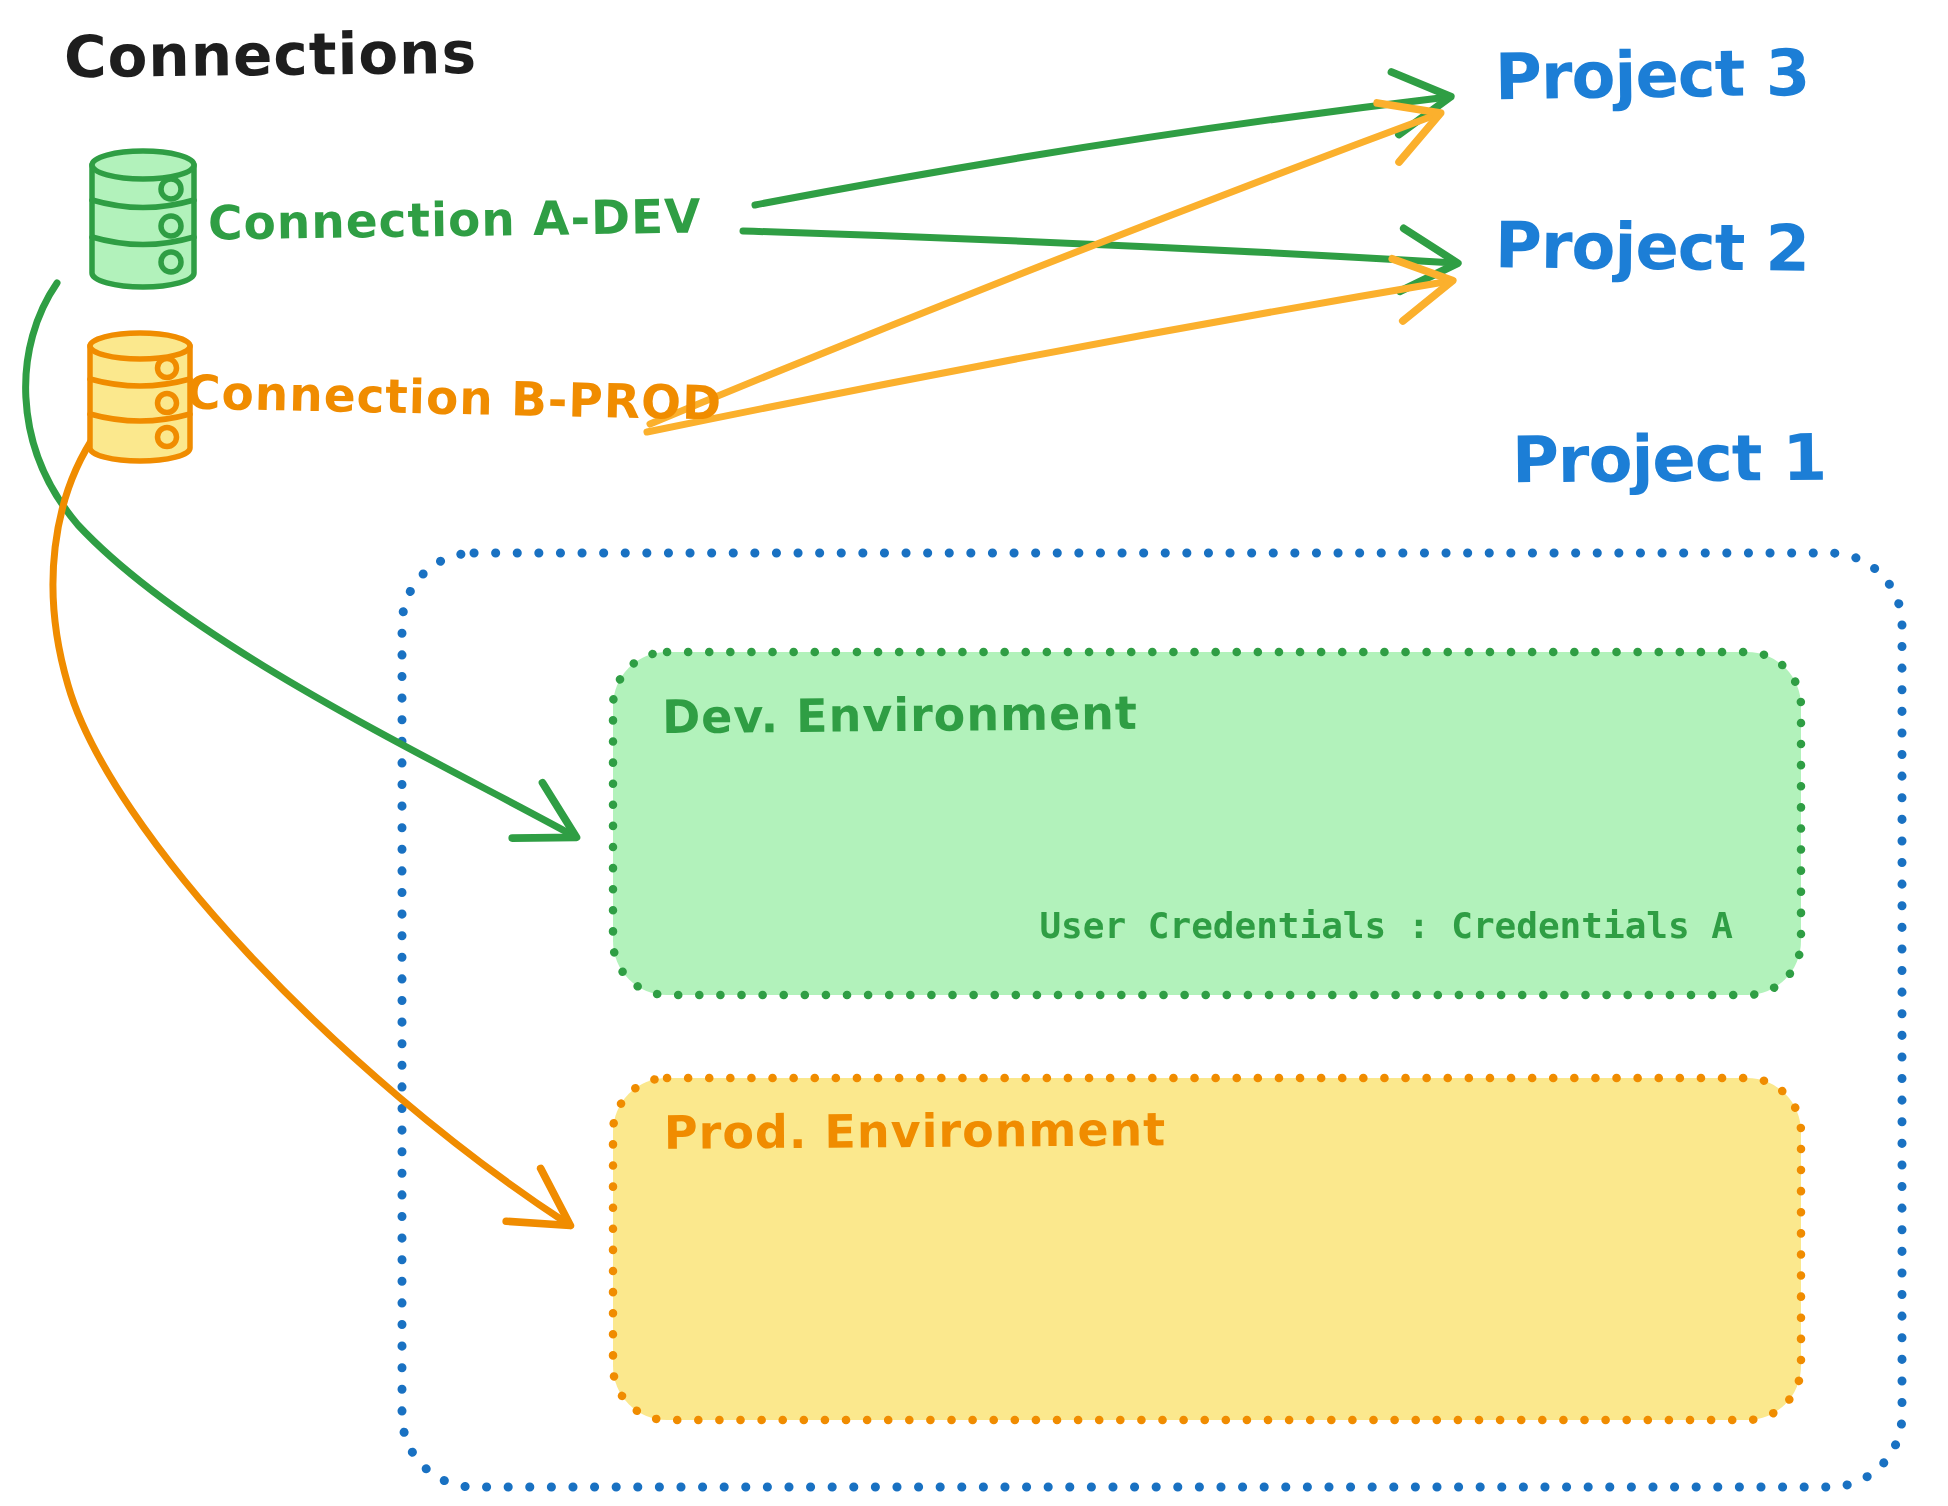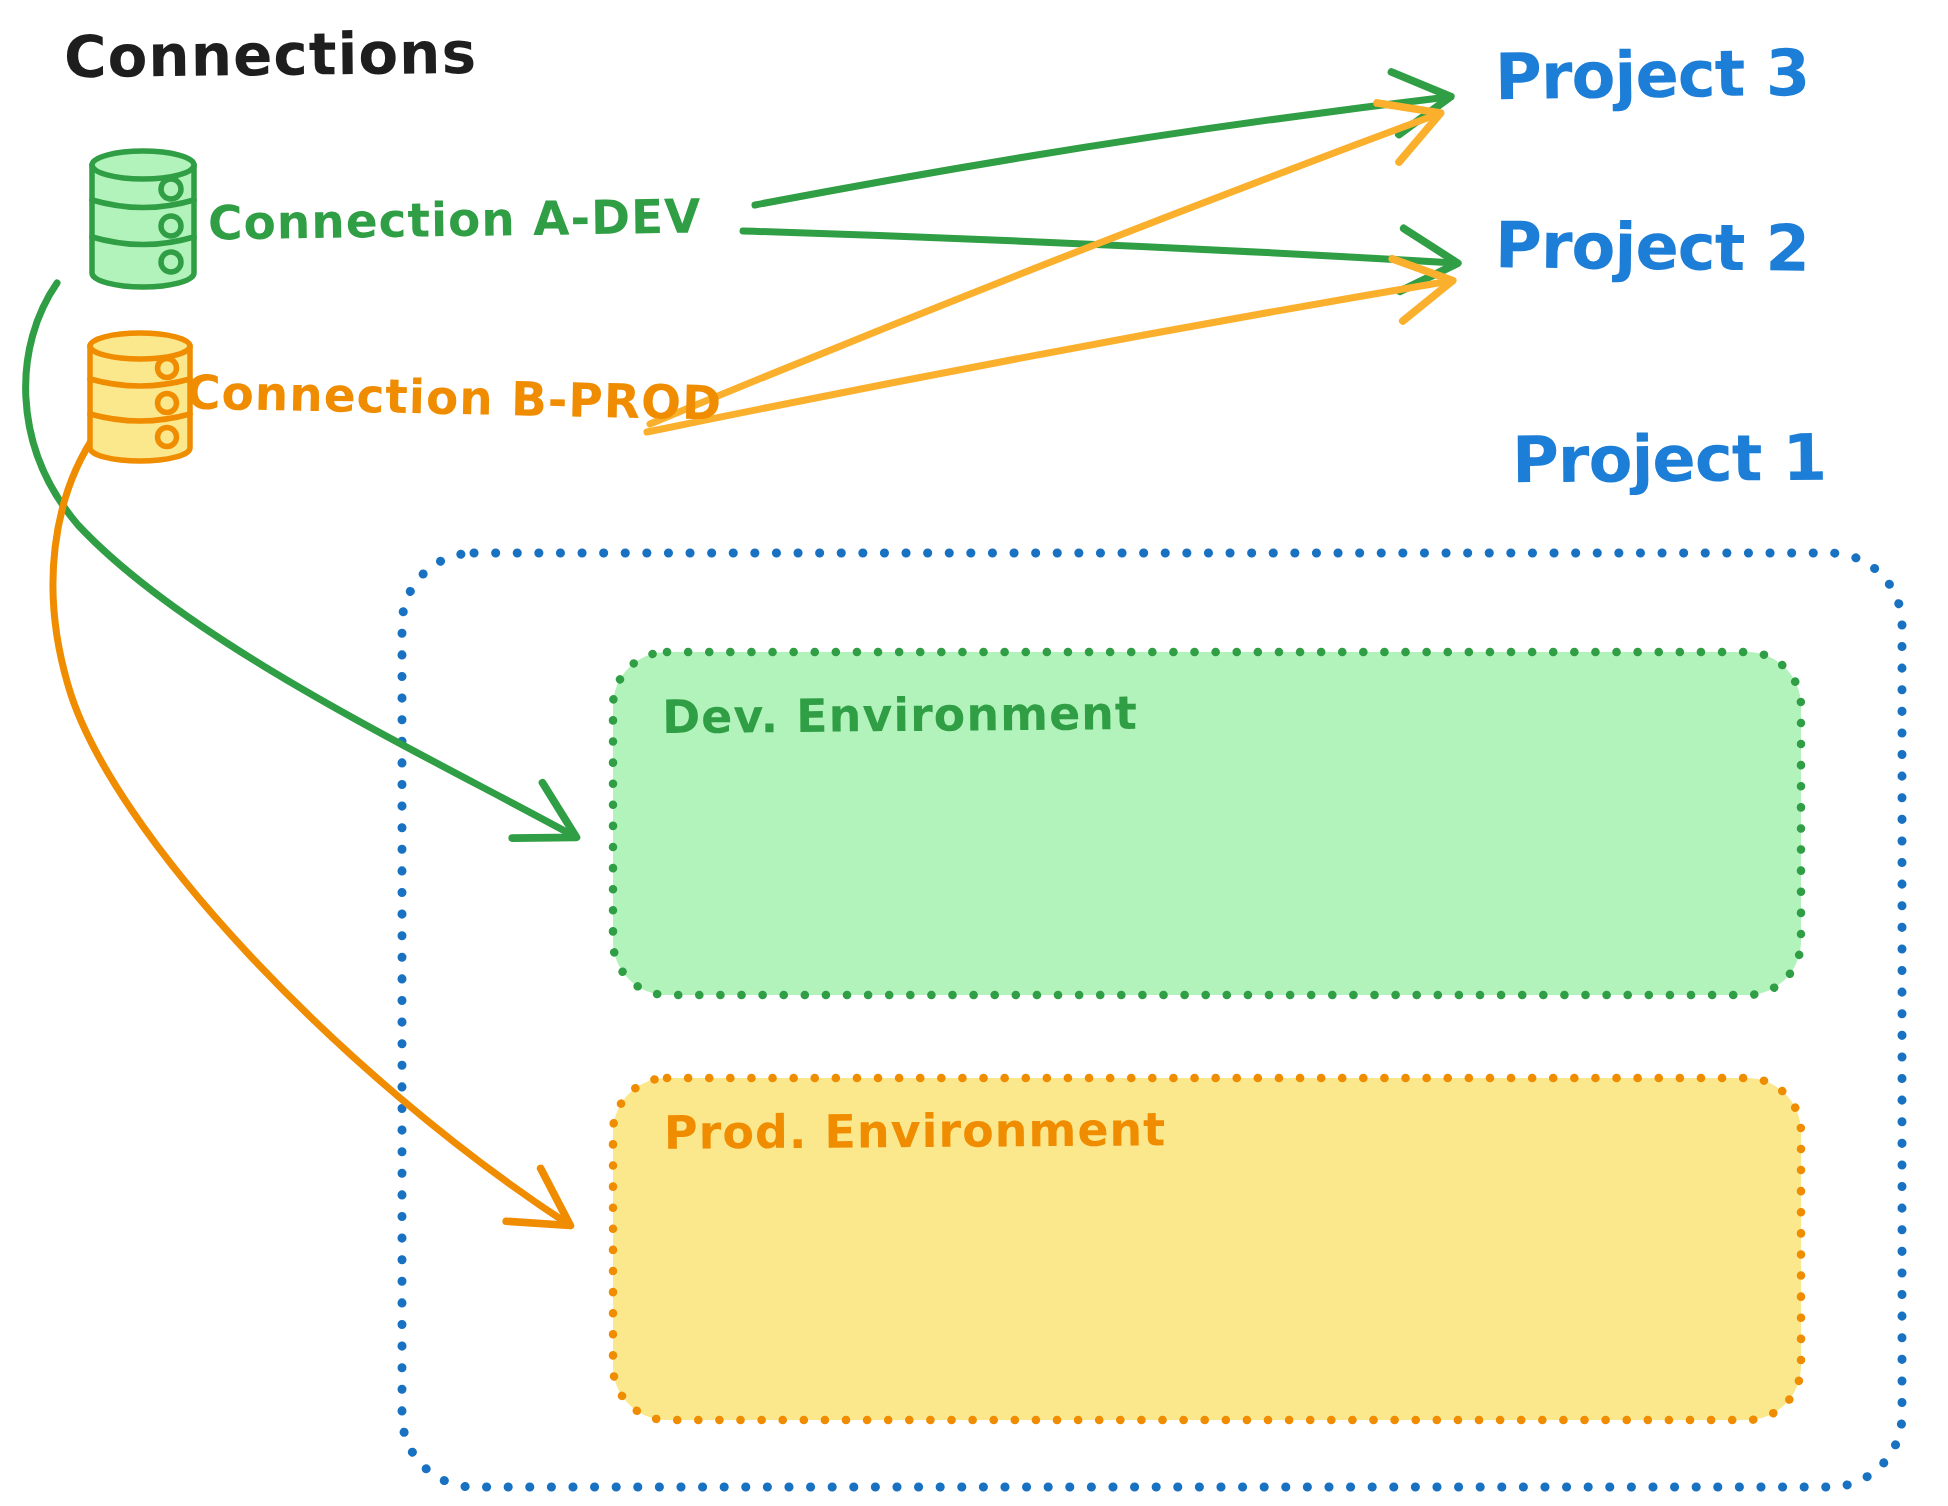--- a/index.html
+++ b/index.html
@@ -97,16 +97,17 @@
   <div class="label title-text">Connections</div>
 
   <div class="label conn-a">Connection A-DEV</div>
   <div class="label conn-b">Connection B-PROD</div>
 
   <div class="label project p3">Project 3</div>
   <div class="label project p2">Project 2</div>
   <div class="label project p1">Project 1</div>
 
   <div class="label env-title dev-title">Dev. Environment</div>
+  <div class="creds dev-creds">User Credentials : Credentials A</div>
 
   <div class="label env-title prod-title">Prod. Environment</div>
 
 </div>
 
 </body></html>

